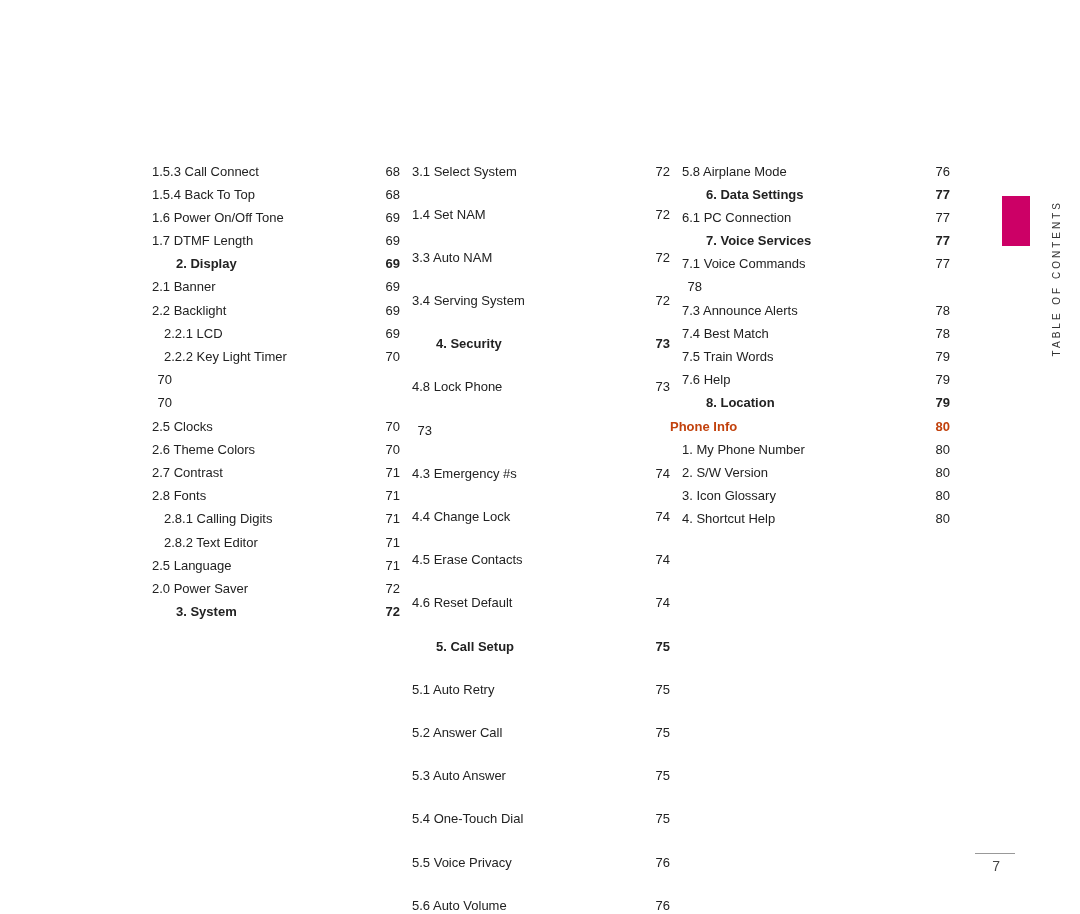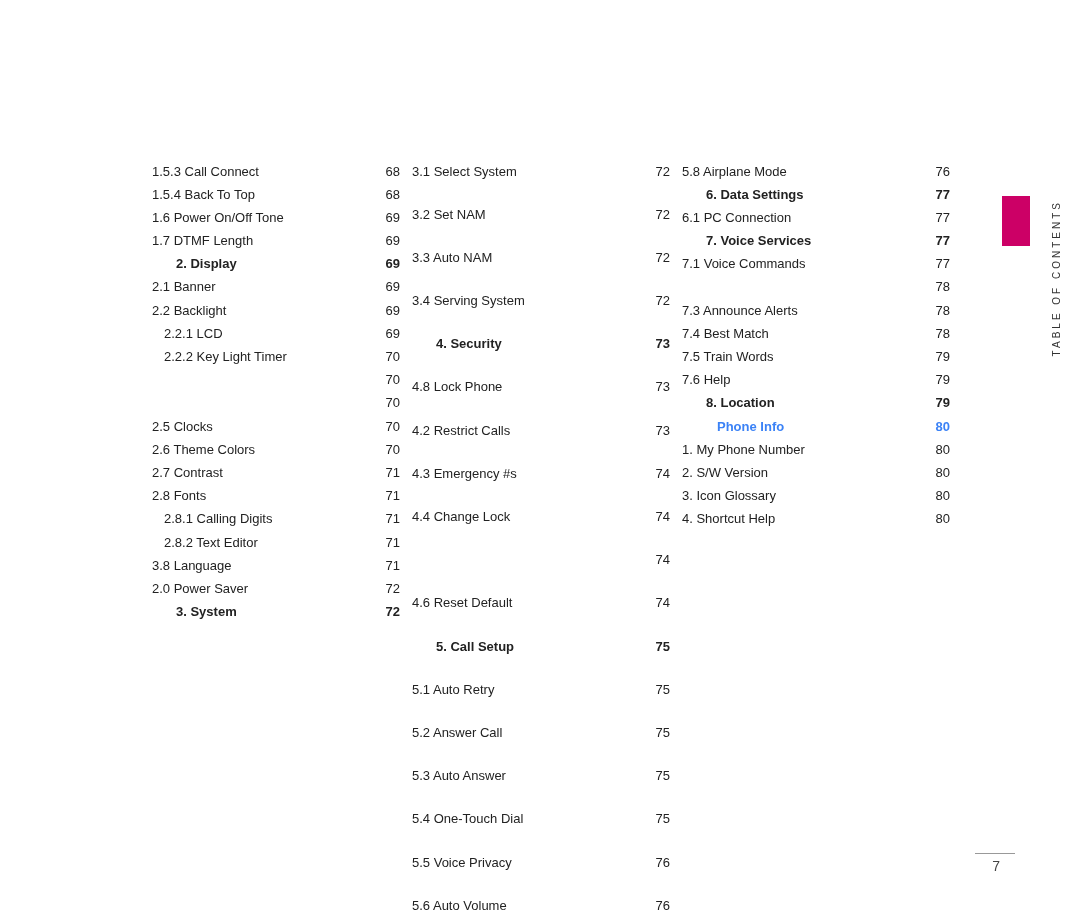--- a/index.html
+++ b/index.html
@@ -30,29 +30,29 @@
     .column {
       display: flex;
       flex-direction: column;
       width: 260px;
       flex-shrink: 0;
     }
     .col2 { width: 270px; gap: 20px; }
     .col3 { width: 280px; }
     .toc-entry {
       display: flex;
-      justify-content: flex-end;
+      justify-content: flex-start;
       align-items: baseline;
       padding: 2.5px 0;
       line-height: 1.4;
     }
     .toc-entry .label { flex: 1; }
     .toc-entry .page { min-width: 32px; text-align: right; padding-left: 8px; }
     .toc-bold { font-weight: bold; margin-left: 36px; }
-    .toc-pink-bold { color: #3b82f6; font-weight: bold; margin-left: 47px; }
+    .toc-pink-bold { color: #c2410c; font-weight: bold; }
     .indent1 { padding-left: 12px; }
     .indent2 { padding-left: 24px; }
     .side-label {
       position: absolute;
       right: 18px;
       top: 200px;
       writing-mode: vertical-rl;
       text-orientation: mixed;
       transform: rotate(180deg);
       font-size: 10px;
@@ -155,71 +155,71 @@
         </div>
         <div class="toc-entry">
           <span class="label indent2">2.8.1 Calling Digits</span>
           <span class="page">71</span>
         </div>
         <div class="toc-entry">
           <span class="label indent2">2.8.2 Text Editor</span>
           <span class="page">71</span>
         </div>
         <div class="toc-entry">
-          <span class="label indent1">3.8 Language</span>
+          <span class="label indent1">2.5 Language</span>
           <span class="page">71</span>
         </div>
         <div class="toc-entry">
           <span class="label indent1">2.0 Power Saver</span>
           <span class="page">72</span>
         </div>
         <div class="toc-entry">
           <span class="label toc-bold">3. System</span>
           <span class="page toc-bold">72</span>
         </div>
       </div>
 
     <div class="column col2" id="col2">
         <div class="toc-entry">
           <span class="label indent1">3.1 Select System</span>
           <span class="page">72</span>
         </div>
         <div class="toc-entry">
-          <span class="label indent1">3.2 Set NAM</span>
+          <span class="label indent1">1.4 Set NAM</span>
           <span class="page">72</span>
         </div>
         <div class="toc-entry">
           <span class="label indent1">3.3 Auto NAM</span>
           <span class="page">72</span>
         </div>
         <div class="toc-entry">
           <span class="label indent1">3.4 Serving System</span>
           <span class="page">72</span>
         </div>
         <div class="toc-entry">
           <span class="label toc-bold">4. Security</span>
           <span class="page toc-bold">73</span>
         </div>
         <div class="toc-entry">
           <span class="label indent1">4.8 Lock Phone</span>
           <span class="page">73</span>
         </div>
         <div class="toc-entry">
-          <span class="label indent1">4.2 Restrict Calls</span>
           <span class="page">73</span>
         </div>
         <div class="toc-entry">
           <span class="label indent1">4.3 Emergency #s</span>
           <span class="page">74</span>
         </div>
         <div class="toc-entry">
           <span class="label indent1">4.4 Change Lock</span>
           <span class="page">74</span>
         </div>
         <div class="toc-entry">
+          <span class="label indent1">4.5 Erase Contacts</span>
           <span class="page">74</span>
         </div>
         <div class="toc-entry">
           <span class="label indent1">4.6 Reset Default</span>
           <span class="page">74</span>
         </div>
         <div class="toc-entry">
           <span class="label toc-bold">5. Call Setup</span>
           <span class="page toc-bold">75</span>
         </div>

